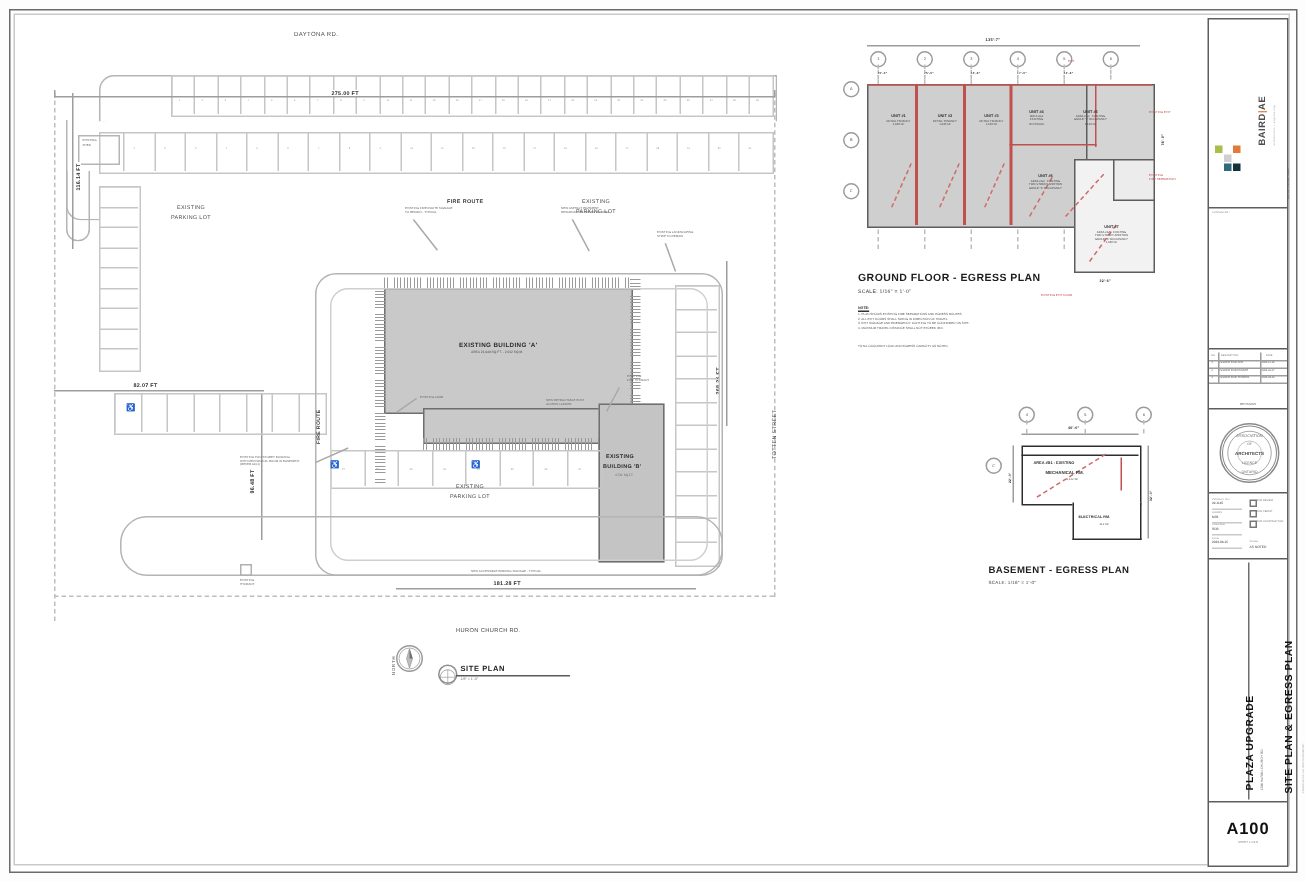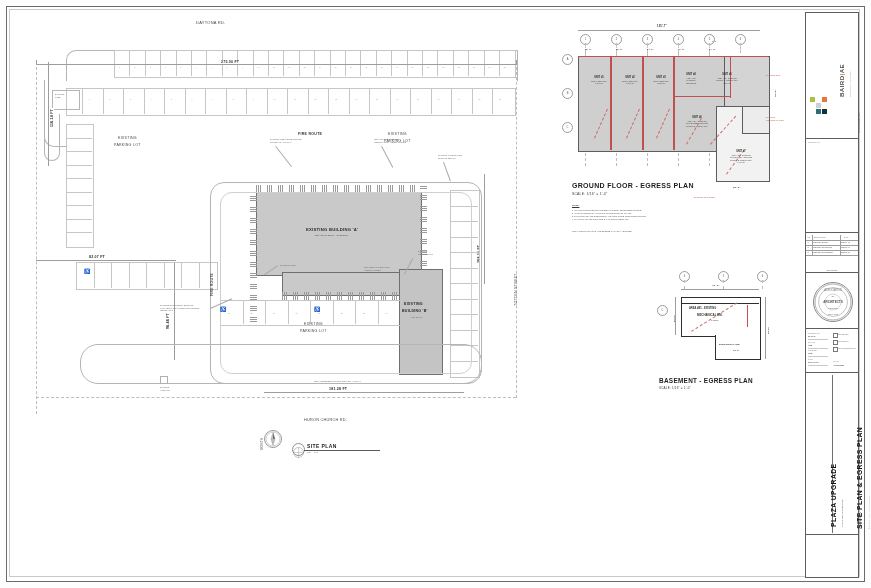--- a/index.html
+++ b/index.html
@@ -622,14 +622,18 @@
       </div>
 
       <div class="rot" style="left:42px;top:156px;">
         <span class="sheettitle">SITE PLAN &amp; EGRESS PLAN</span>
       </div>
       <div class="rot" style="left:50px;top:156px;">
         <span style="font-size:1.7px;color:#a5a5a5;">© BAIRD AE INC.   ALL RIGHTS RESERVED</span>
       </div>
     </div>
 
+    <div class="tbcell" style="top:522px;height:41px;border-bottom:none;">
+      <div class="sheetno" style="left:0;top:12px;width:52px;text-align:center;">A100</div>
+      <div style="position:absolute;left:0;top:26px;width:52px;text-align:center;font-size:2px;color:#8a8a8a;">SHEET 1 OF 8</div>
+    </div>
   </div>
 </div>
 
 </body></html>

